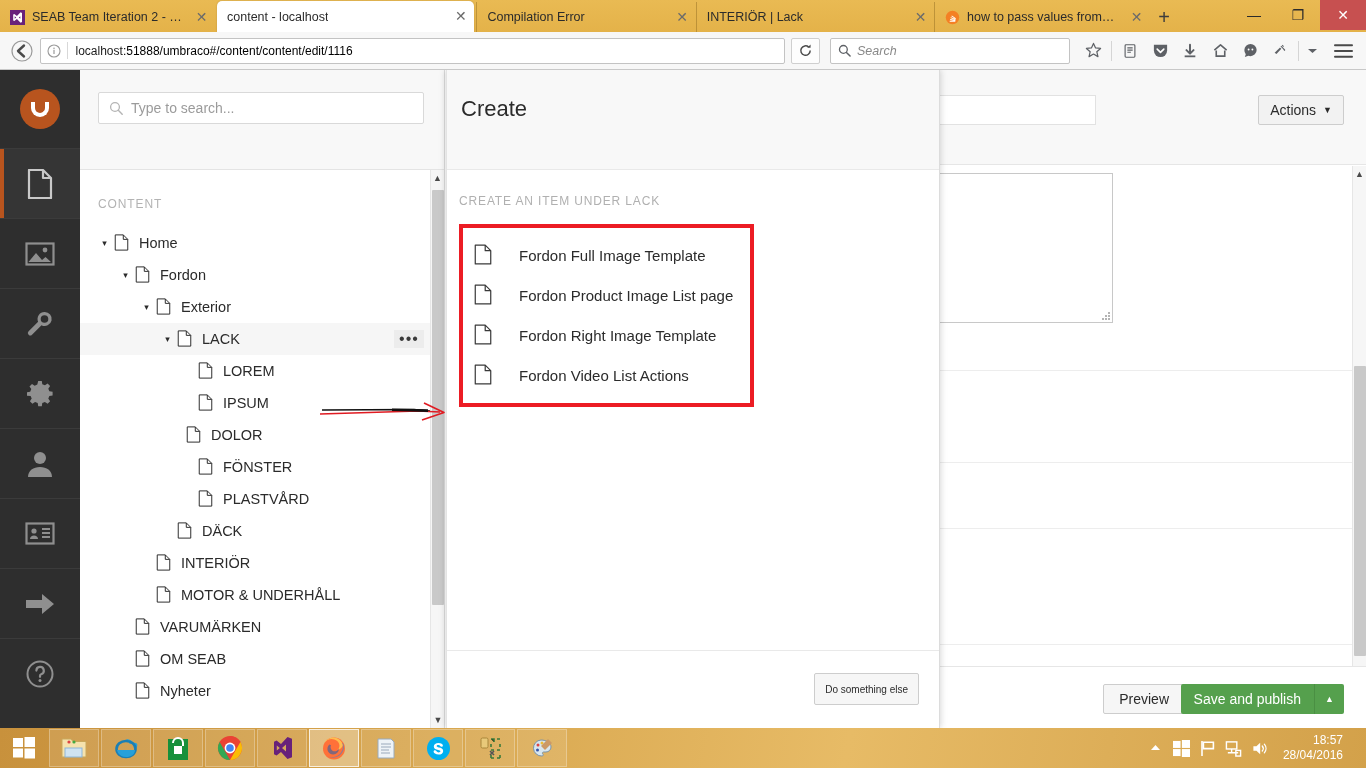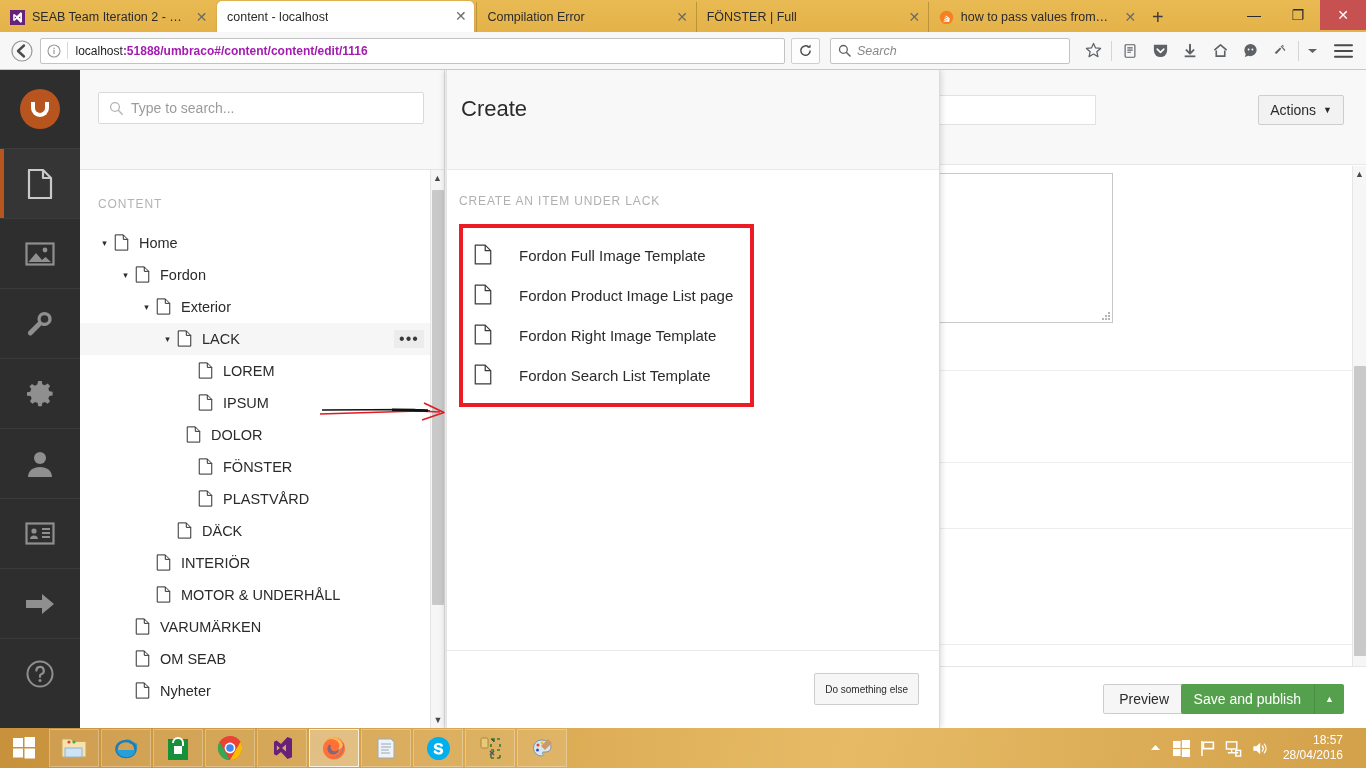--- a/index.html
+++ b/index.html
@@ -58,21 +58,21 @@
   .navbtn { width: 28px; height: 28px; display: flex; align-items: center;
             justify-content: center; color: #4a4a4a; }
   .urlbar {
     flex: 0 0 745px; height: 26px; background: #fff;
     border: 1px solid #c3c3c3; border-radius: 2px; margin-left: 4px;
     display: flex; align-items: center; padding: 0 6px; font-size: 12px;
   }
   .urlbar .idico { color: #9a9a9a; margin-right: 6px; display:flex; }
   .urlbar .sep { width: 1px; height: 17px; background: #d8d8d8; margin-right: 8px; }
   .urlbar .host { color: #1c1c1c; }
-  .urlbar .path { color: #a21caf; font-weight: bold; }
+  .urlbar .path { color: #000000; }
   .reloadbtn { width: 30px; height: 26px; display:flex; align-items:center;
                justify-content:center; margin-left: 6px; color:#4a4a4a;
                border:1px solid #cfcfcf; border-radius:2px; background:#fdfdfd;}
   .searchbar {
     flex: 0 0 240px; height: 26px; background: #fff; border: 1px solid #c3c3c3;
     border-radius: 2px; margin-left: 10px; display: flex; align-items: center;
     padding: 0 7px; font-size: 12.5px; color: #888; font-style: italic;
   }
   .searchbar .sico { margin-right: 6px; color:#6f6f6f; font-style: normal; display:flex;}
   .ntools { display: flex; align-items: center; margin-left: 8px; }
@@ -230,21 +230,21 @@
     </div>
     <div class="tab active" style="margin-left:2px;">
       <span class="tlabel">content - localhost</span>
       <span class="tclose" style="margin-left:125px;">✕</span>
     </div>
     <div class="tab" style="margin-left:2px;">
       <span class="tlabel">Compilation Error</span>
       <span class="tclose" style="margin-left:90px;">✕</span>
     </div>
     <div class="tab">
-      <span class="tlabel">FÖNSTER | Full</span>
+      <span class="tlabel">INTERIÖR | Lack</span>
       <span class="tclose" style="margin-left:110px;">✕</span>
     </div>
     <div class="tab">
       <span class="favicon">
         <svg width="15" height="15" viewBox="0 0 16 16">
             <circle cx="8" cy="8" r="7.2" fill="#f48024"></circle>
             <path d="M5 11.5h6v.9H5zM5.6 9.7l5.6 1-.2.9-5.6-1zM6.2 7.7l5.2 2-.4.85-5.2-2zM7.3 5.9l4.3 3-.5.75-4.3-3z" fill="#fff"></path>
           </svg>
       </span>
       <span class="tlabel">how to pass values from o...</span>
@@ -667,21 +667,21 @@
                 </span>
                 <span>Fordon Right Image Template</span>
               </div>
               <div class="ovitem">
                 <span class="docico2">
                   <svg width="18" height="21" viewBox="0 0 16 19">
                     <path d="M1 1h9l5 5v12H1z" fill="#fff" stroke="#3a3a3a" stroke-width="1.1" stroke-linejoin="round"></path>
                     <path d="M10 1v5h5" fill="none" stroke="#3a3a3a" stroke-width="1.1" stroke-linejoin="round"></path>
                   </svg>
                 </span>
-                <span>Fordon Search List Template</span>
+                <span>Fordon Video List Actions</span>
               </div>
             </div>
         </div>
       </div>
       <div class="ovfooter">
         <div class="dsbtn">
           <span>Do something else</span>
         </div>
       </div>
     </div>

